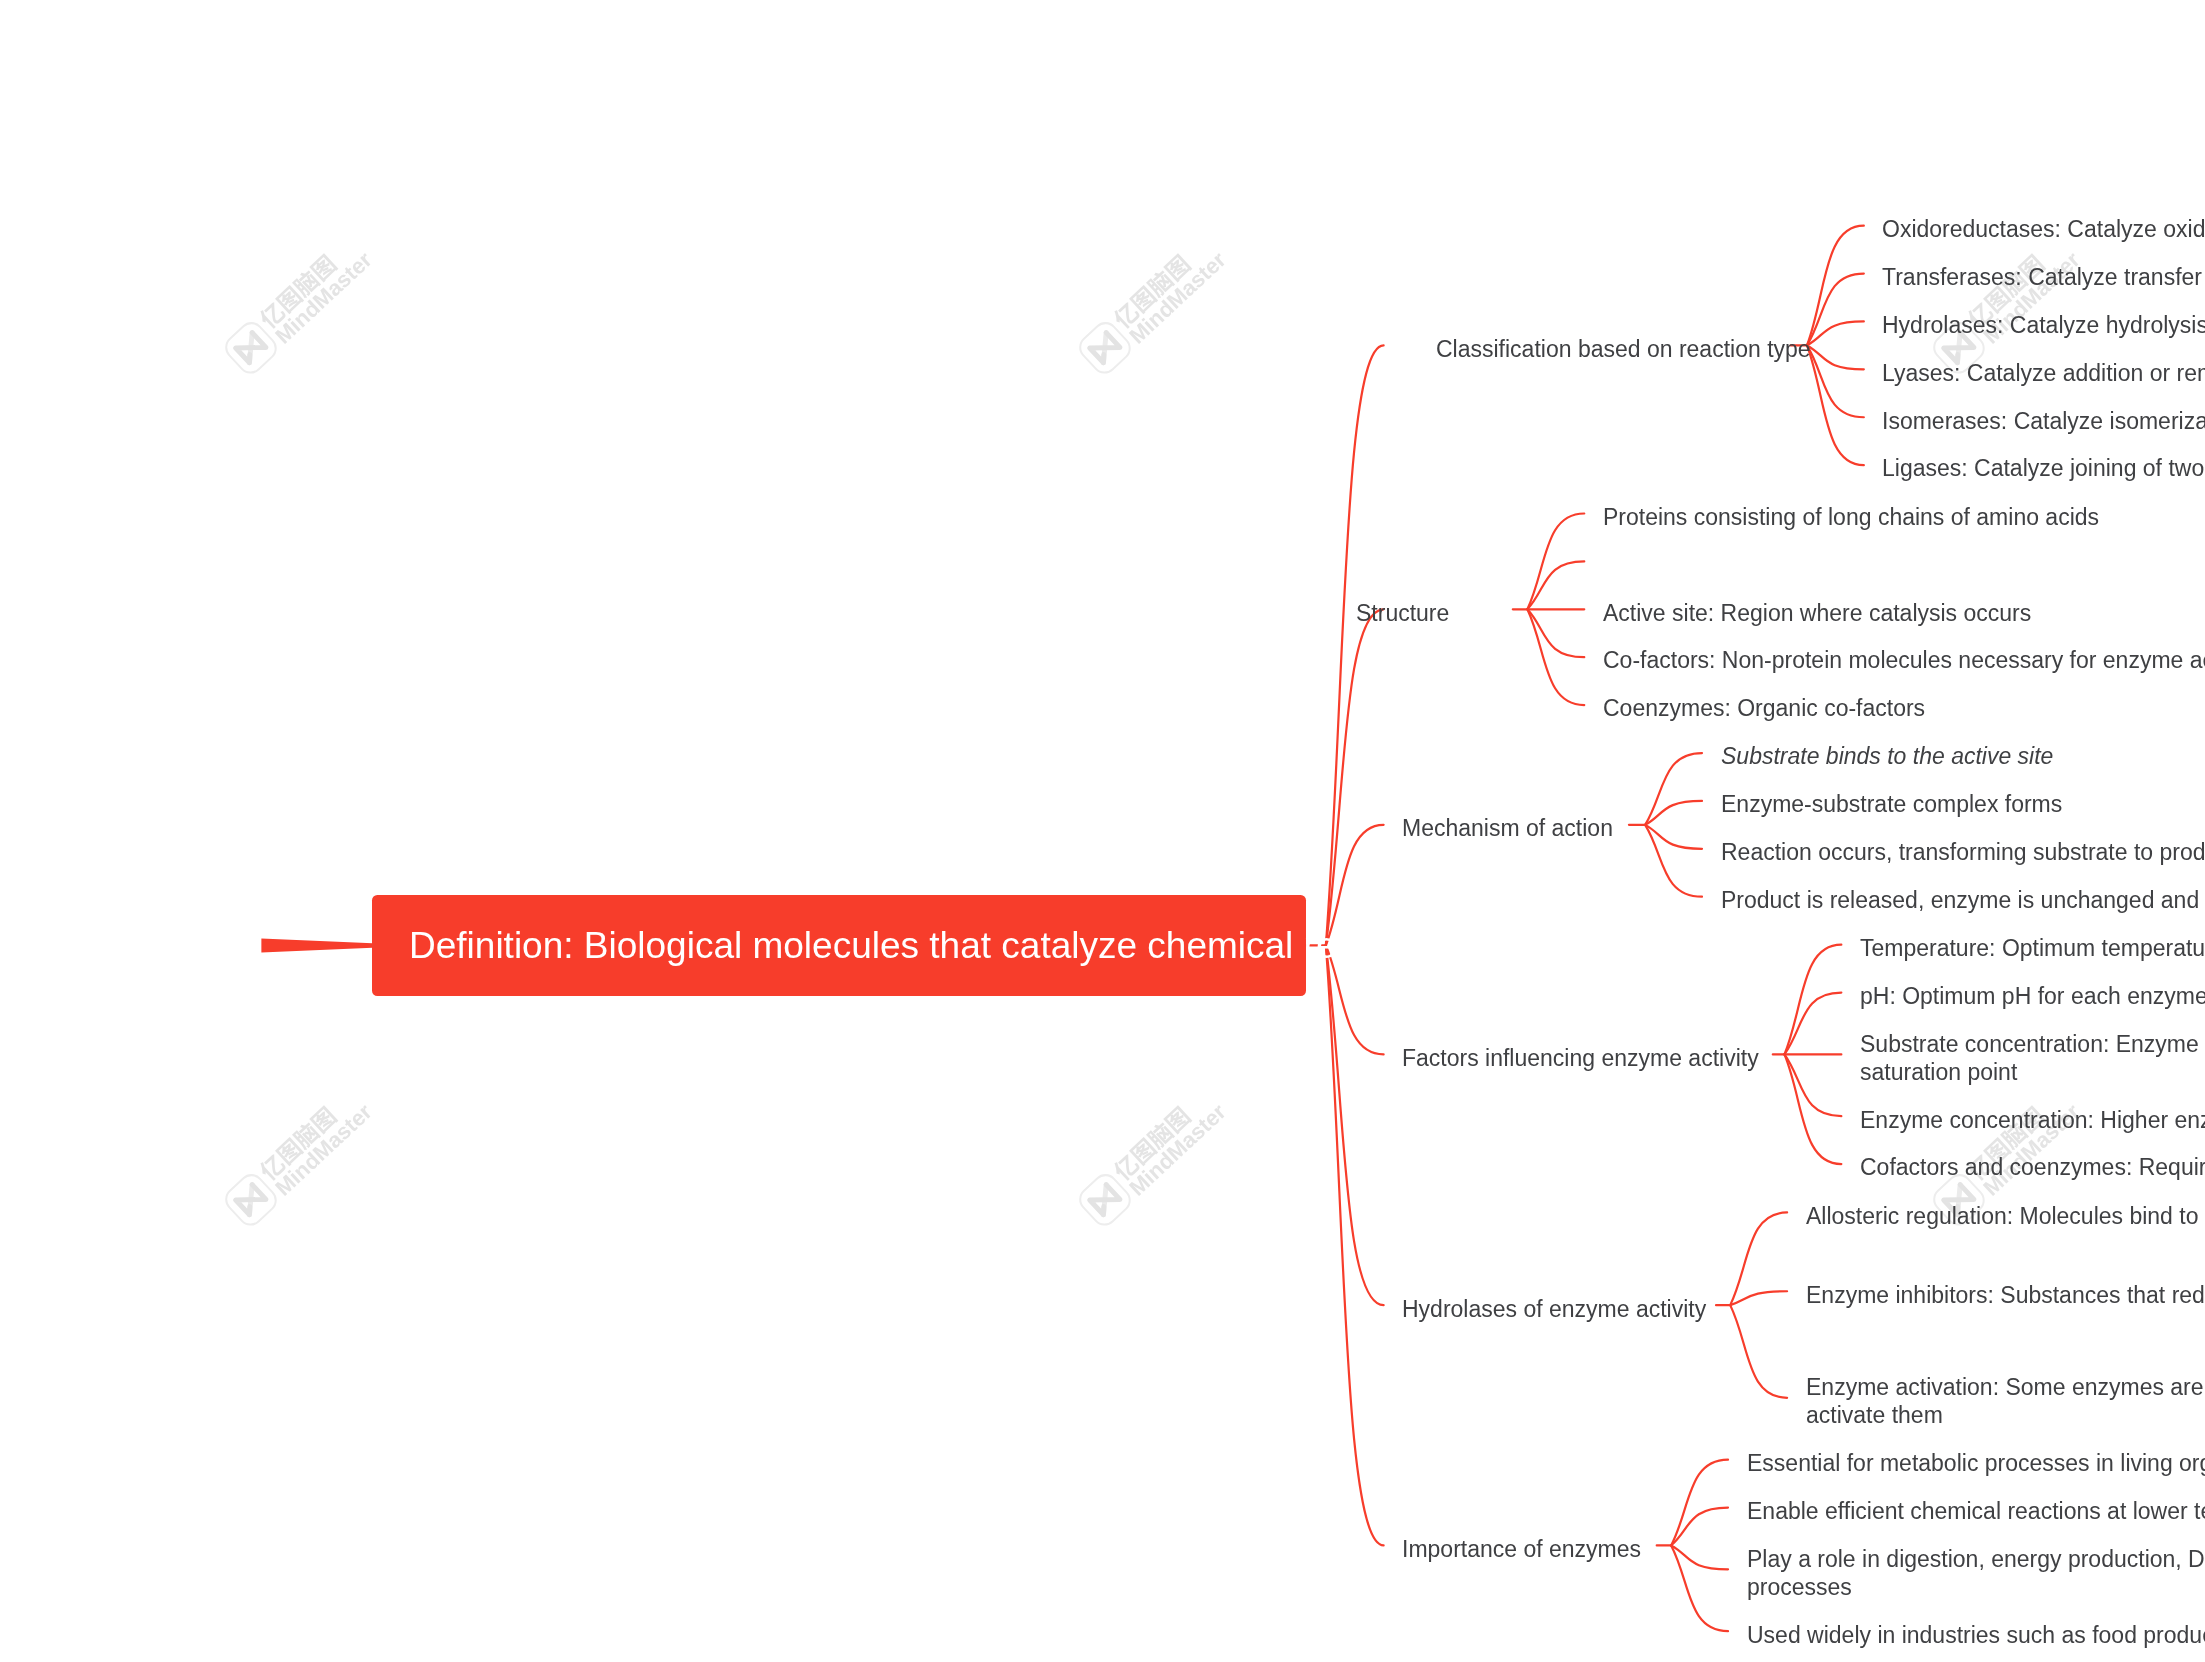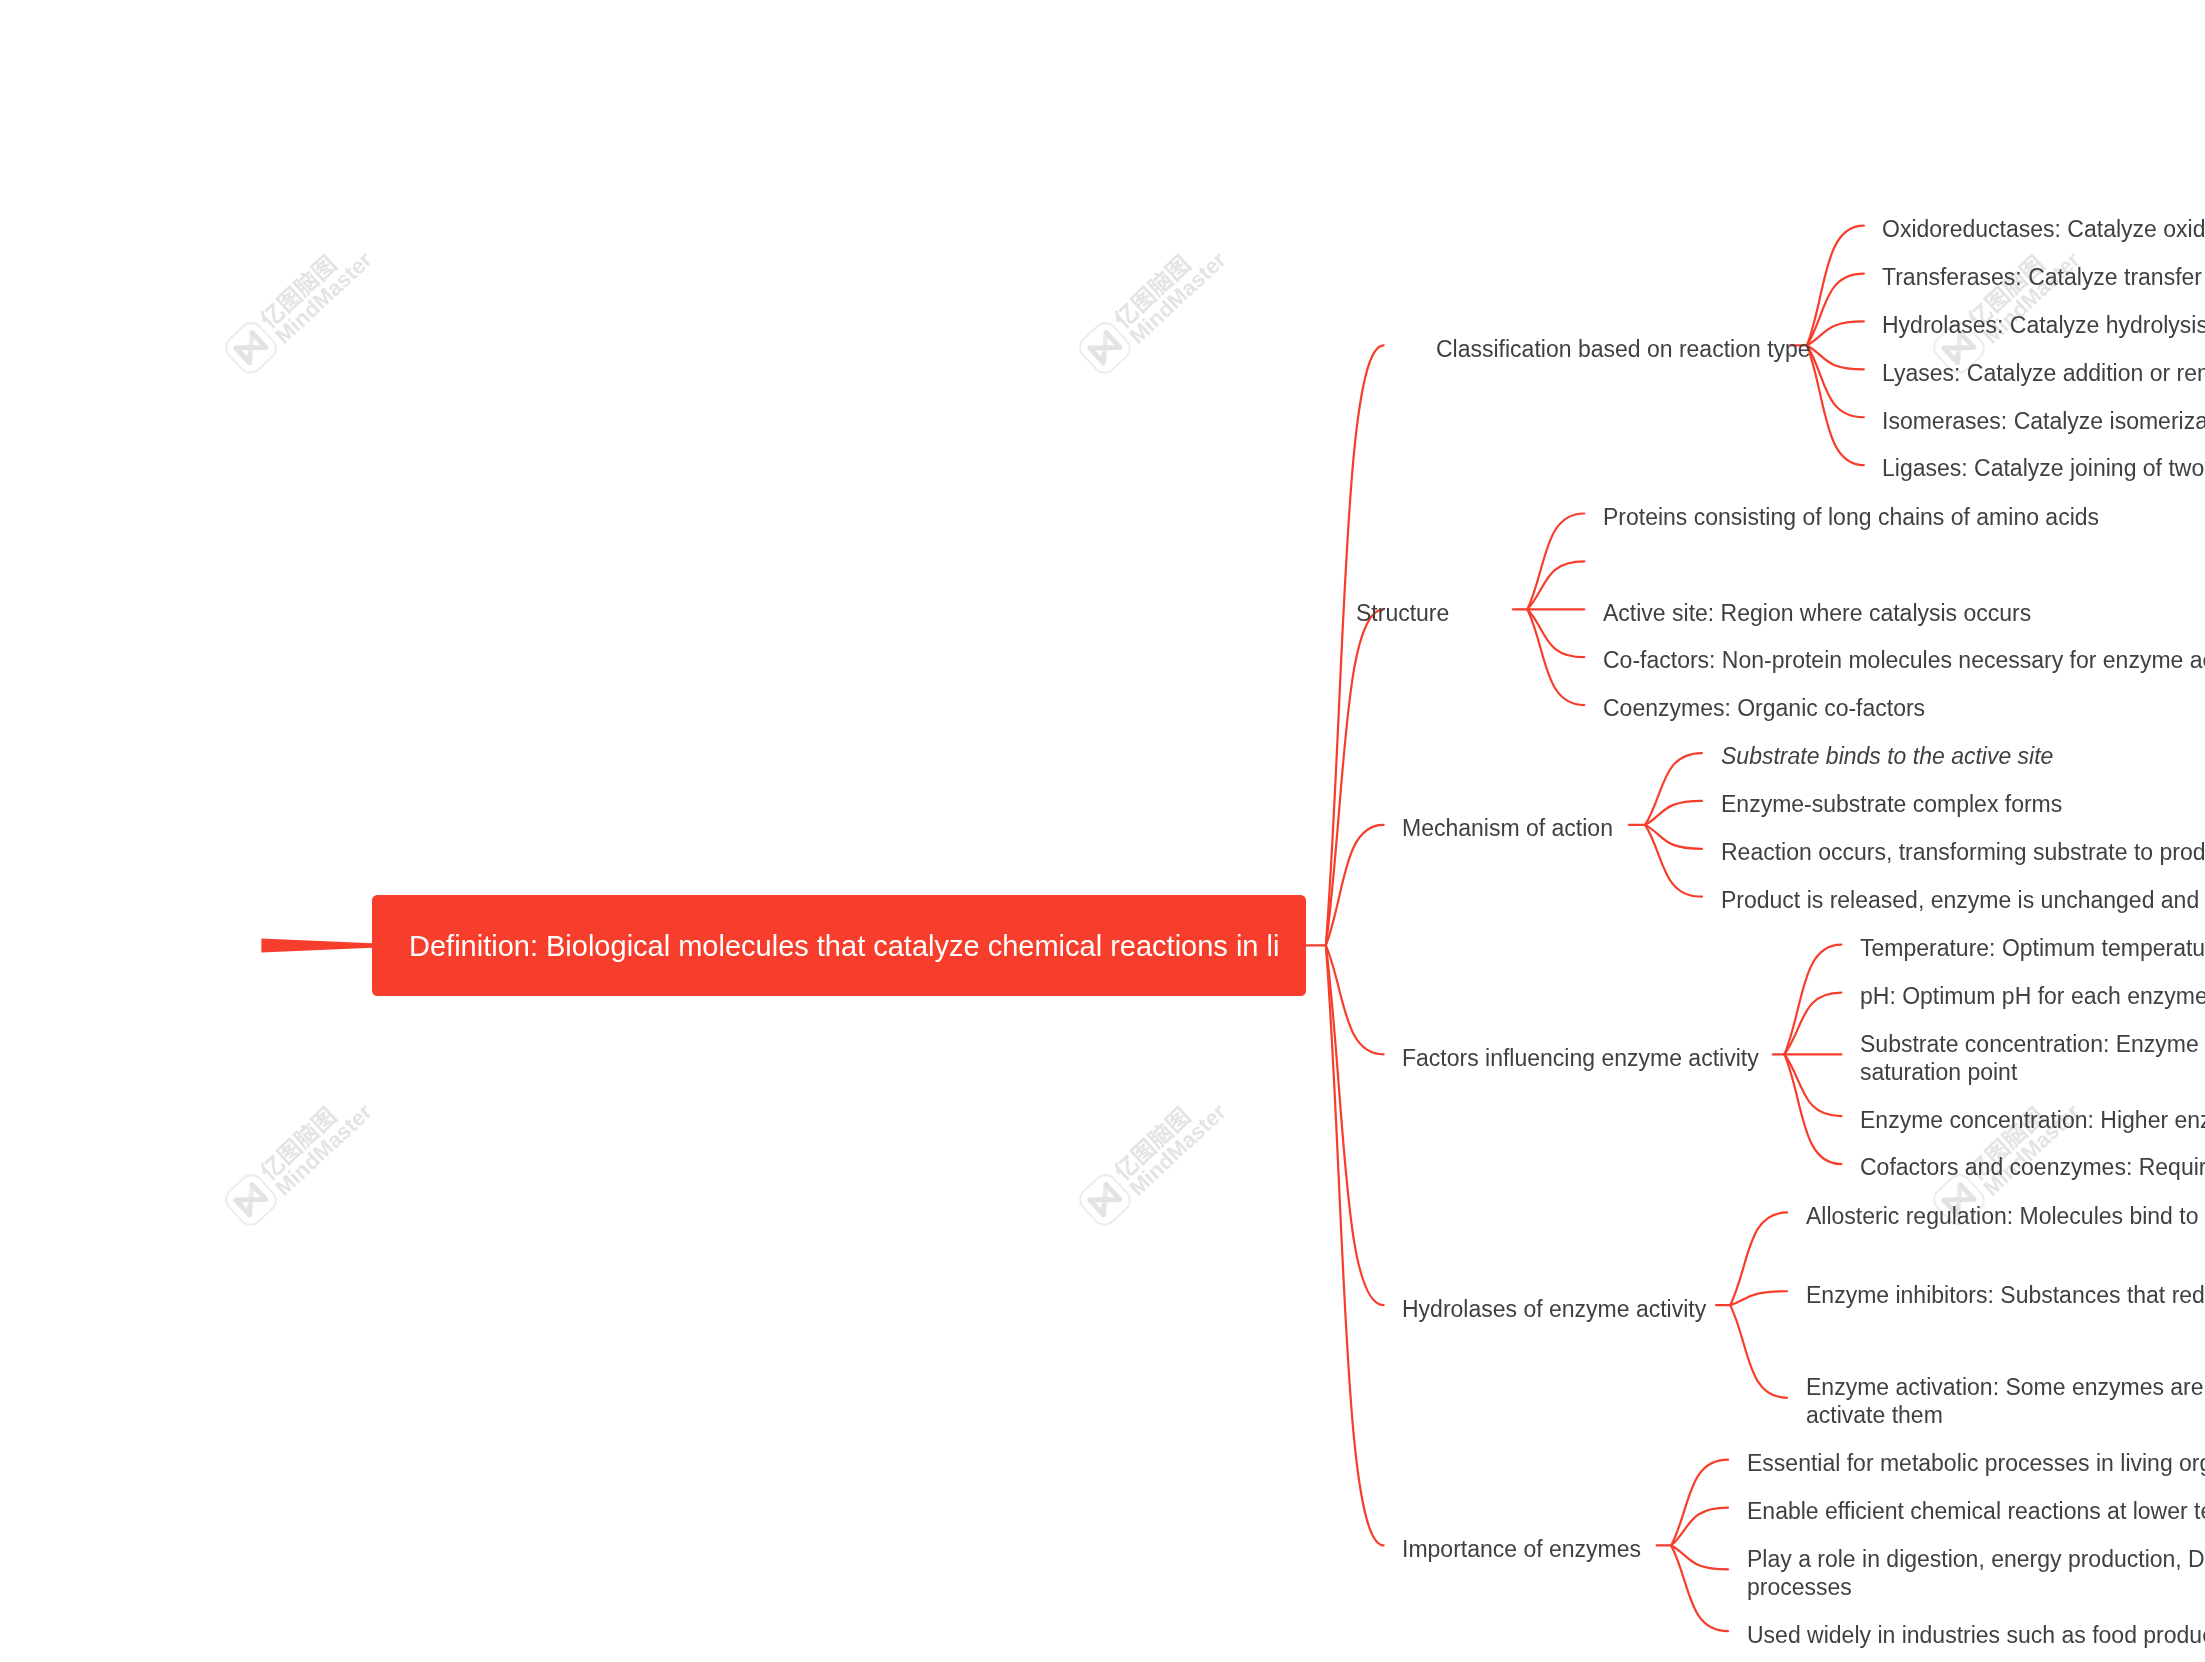--- a/index.html
+++ b/index.html
@@ -27,21 +27,21 @@
 
   
   #nodes{position:absolute;left:0;top:0;width:3419px;height:1662px;z-index:3;}
   .node{position:absolute;white-space:pre;}
   .root-pill{display:flex;align-items:center;justify-content:center;
      background:#ffffff;border-radius:441px;
      box-shadow:0 2.2px 8.8px rgba(0,0,0,.09), 0 0.4px 2.2px rgba(0,0,0,.05);}
   .root-label{font-size:35px;color:#3f4043;letter-spacing:0.2px;}
   .defbox{background:#f73d2b;border-radius:5.3px;box-sizing:border-box;
      display:flex;flex-direction:column;justify-content:center;}
-  .def-line{font-size:29px;line-height:34px;color:#ffffff;white-space:pre;}
+  .def-line{font-size:37px;line-height:34px;color:#ffffff;white-space:pre;}
   .branch-label{font-size:23px;line-height:28px;color:#3f4043;
      position:absolute;white-space:pre;}
   .leaf{position:absolute;font-size:23px;line-height:28px;color:#3f4043;white-space:pre;}
 </style>
 </head>
 <body>
 
 <div id="canvas">
 
   <div id="watermarks">

